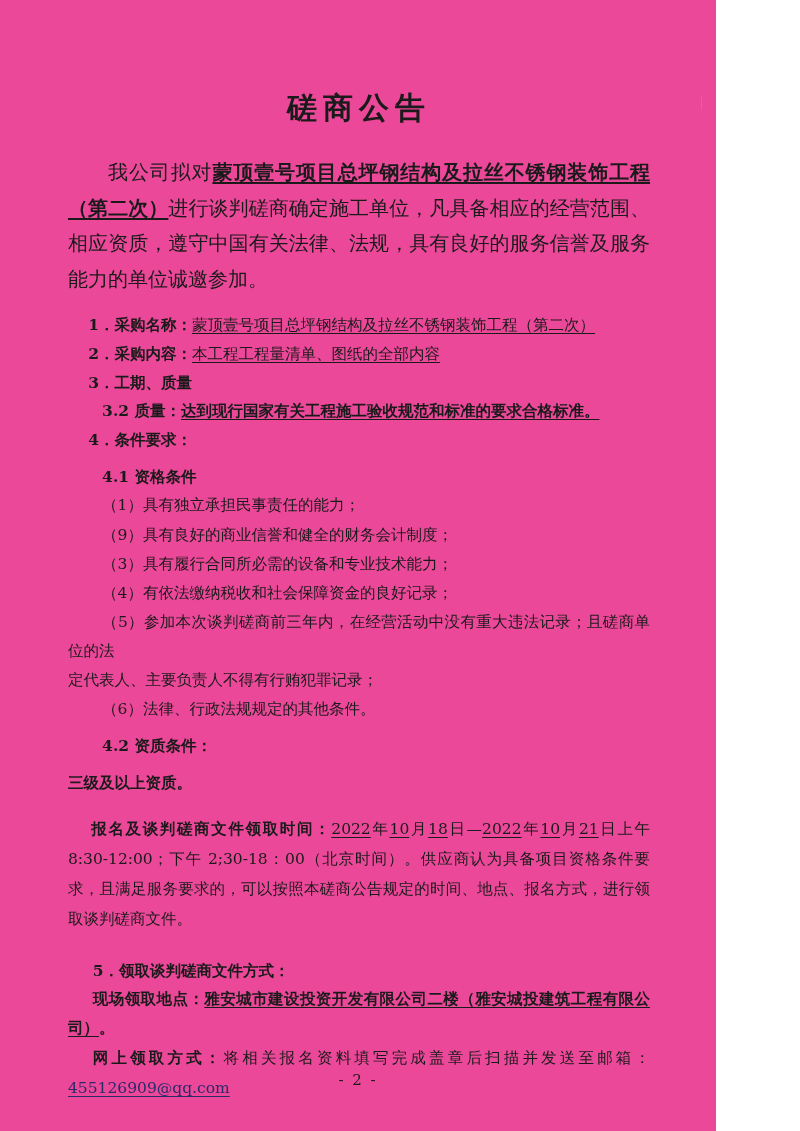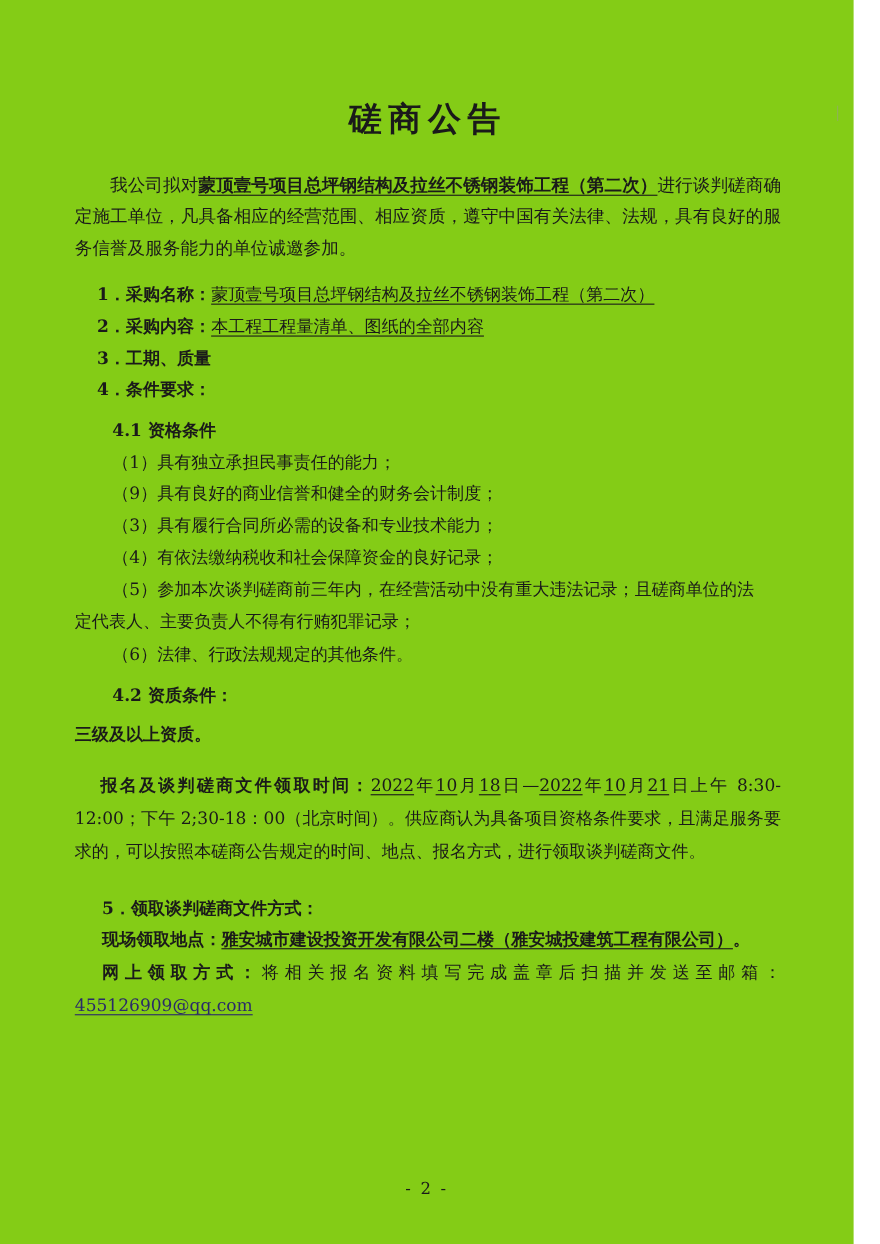--- a/index.html
+++ b/index.html
@@ -10,37 +10,37 @@
   body {
     width: 800px;
     height: 1131px;
     font-family: "DejaVu Serif", "Liberation Serif", serif;
     color: #1a1a1a;
     position: relative;
     overflow: hidden;
   }
   .page {
     position: relative;
-    width: 776px;
+    width: 716px;
     height: 1131px;
     box-sizing: border-box;
     padding: 60px 66px 40px 68px;
-    background: #84cc16;
+    background: #ec4899;
   }
   .doc-title {
     text-align: center;
     font-size: 30px;
     font-weight: bold;
     letter-spacing: 6px;
     margin: 28px 0 26px 0;
     font-family: "DejaVu Serif", "Liberation Serif", serif;
   }
   p {
     margin: 11px 0 4px 0;
-    font-size: 16px;
+    font-size: 20px;
     line-height: 1.78;
     text-align: justify;
   }
   .indent2 { text-indent: 2em; }
   .bold { font-weight: bold; }
   .u { text-decoration: underline; text-underline-offset: 3px; }
   .lead { margin-bottom: 6px; }
   .item {
     font-weight: bold;
     font-size: 15.5px;
@@ -133,20 +133,23 @@
     <span>1．采购名称：</span><span class="val u">蒙顶壹号项目总坪钢结构及拉丝不锈钢装饰工程（第二次）</span>
   </p>
 
   <p class="item">
     <span>2．采购内容：</span><span class="val u">本工程工程量清单、图纸的全部内容</span>
   </p>
 
   <p class="item">3．工期、质量</p>
 
 
+  <p class="sub sub-b">
+    <span>3.2 质量：</span><span class="val u">达到现行国家有关工程施工验收规范和标准的要求合格标准。</span>
+  </p>
 
   <p class="item">4．条件要求：</p>
 
   <div class="spacer-sm"></div>
 
   <p class="sub">4.1 资格条件</p>
 
   <p class="list-line">（1）具有独立承担民事责任的能力；</p>
   <p class="list-line">（9）具有良好的商业信誉和健全的财务会计制度；</p>
   <p class="list-line">（3）具有履行合同所必需的设备和专业技术能力；</p>

